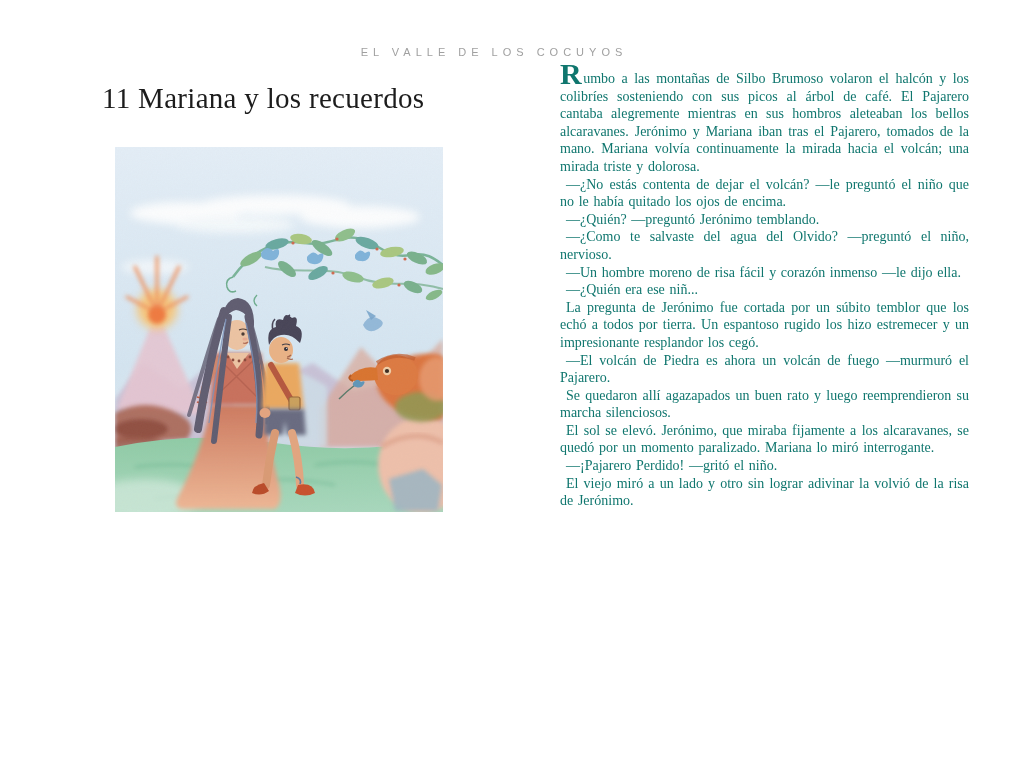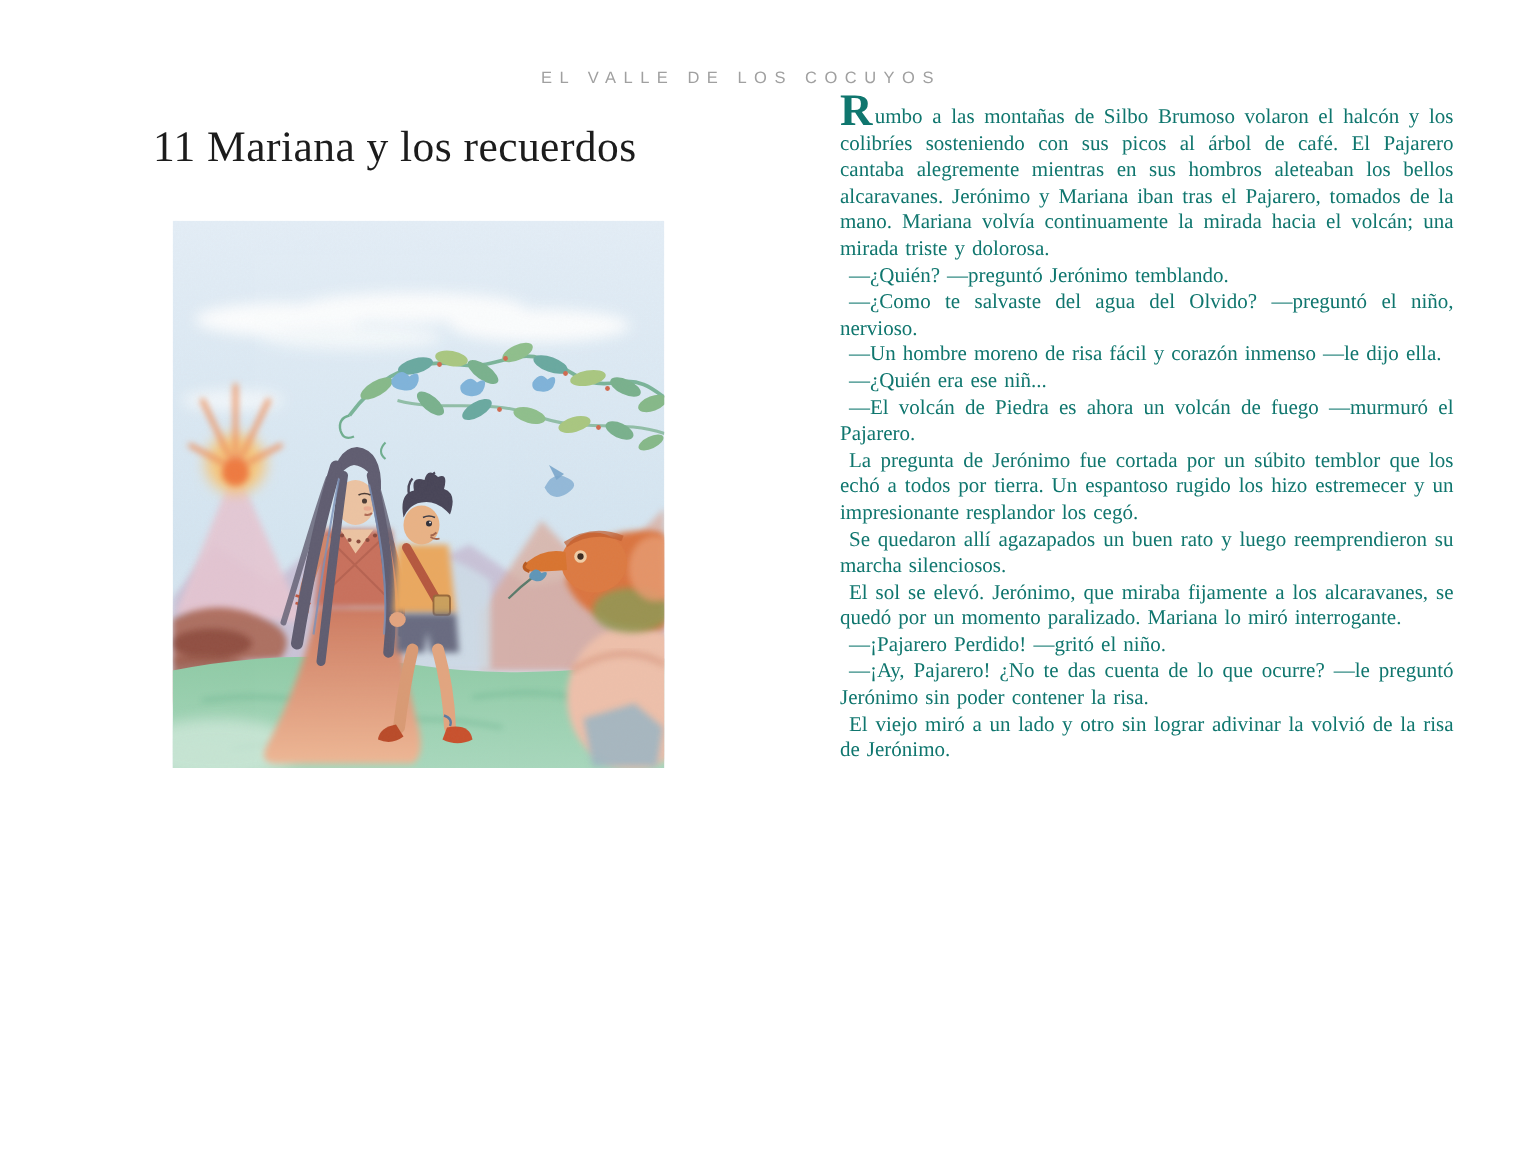--- a/index.html
+++ b/index.html
@@ -247,26 +247,26 @@
         <path d="M172,211 Q175,213 178,212" stroke="#a2654c" stroke-width="1.2" fill="none"></path>
         <ellipse cx="150" cy="266" rx="5.5" ry="5" fill="#e3a47f"></ellipse>
       </g>
 
       <rect x="0" y="0" width="328" height="365" filter="url(#grain)" opacity="0.10" fill="#ffffff"></rect>
     </svg>
   </div>
 
   <div class="text-column">
       <p class="first"><span class="initcap">R</span>umbo a las montañas de Silbo Brumoso volaron el halcón y los colibríes sosteniendo con sus picos al árbol de café. El Pajarero cantaba alegremente mientras en sus hombros aleteaban los bellos alcaravanes. Jerónimo y Mariana iban tras el Pajarero, tomados de la mano. Mariana volvía continuamente la mirada hacia el volcán; una mirada triste y dolorosa.</p>
+      <p>—¿No estás contenta de dejar el volcán? —le preguntó el niño que no le había quitado los ojos de encima.</p>
       <p>—¿Quién? —preguntó Jerónimo temblando.</p>
       <p>—¿Como te salvaste del agua del Olvido? —preguntó el niño, nervioso.</p>
       <p>—Un hombre moreno de risa fácil y corazón inmenso —le dijo ella.</p>
       <p>—¿Quién era ese niñ...</p>
+      <p>La pregunta de Jerónimo fue cortada por un súbito temblor que los echó a todos por tierra. Un espantoso rugido los hizo estremecer y un impresionante resplandor los cegó.</p>
       <p>—El volcán de Piedra es ahora un volcán de fuego —murmuró el Pajarero.</p>
-      <p>La pregunta de Jerónimo fue cortada por un súbito temblor que los echó a todos por tierra. Un espantoso rugido los hizo estremecer y un impresionante resplandor los cegó.</p>
       <p>Se quedaron allí agazapados un buen rato y luego reemprendieron su marcha silenciosos.</p>
       <p>El sol se elevó. Jerónimo, que miraba fijamente a los alcaravanes, se quedó por un momento paralizado. Mariana lo miró interrogante.</p>
       <p>—¡Pajarero Perdido! —gritó el niño.</p>
-      <p>—¡Ay, Pajarero! ¿No te das cuenta de lo que ocurre? —le preguntó Jerónimo sin poder contener la risa.</p>
       <p>El viejo miró a un lado y otro sin lograr adivinar la volvió de la risa de Jerónimo.</p>
     </div>
 
 </div>
 
 </body></html>

